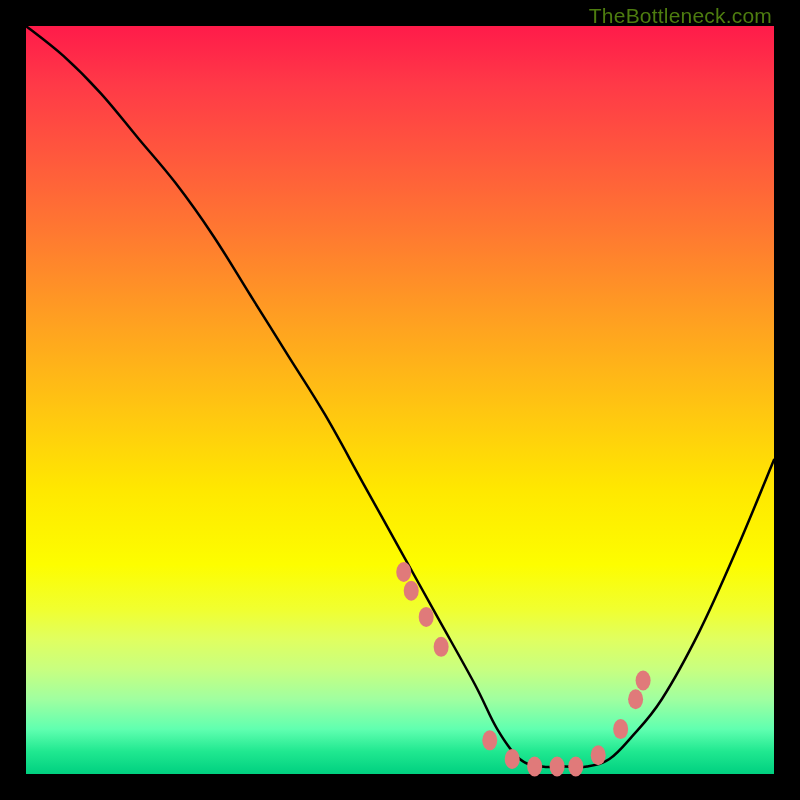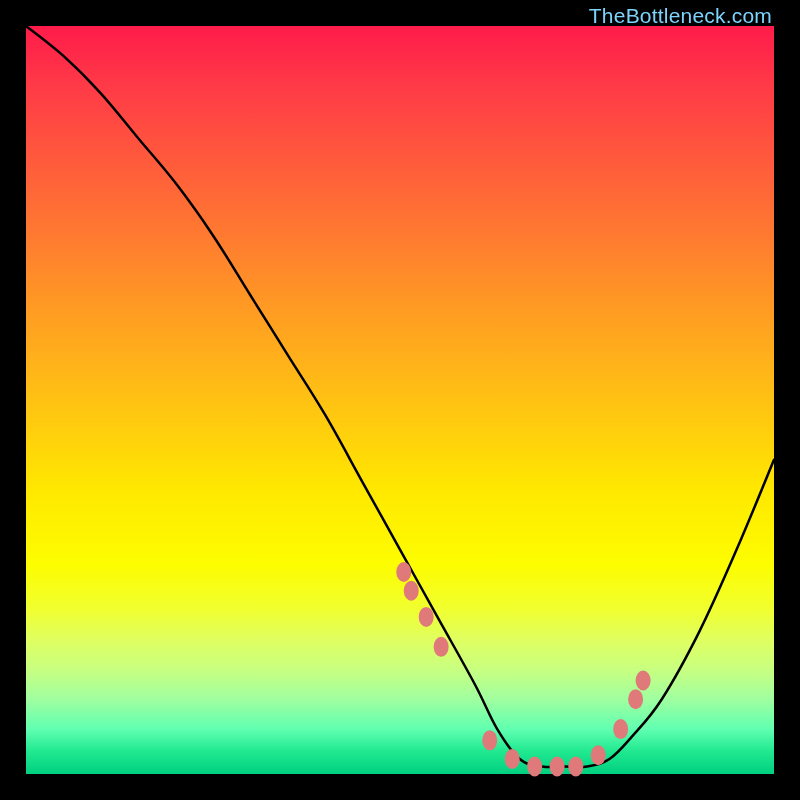--- a/index.html
+++ b/index.html
@@ -38,21 +38,21 @@
       #a0ffa0 90%,
       #60ffb0 94%,
       #20e890 97%,
       #00d080 100%
     );
   }
   .watermark {
     position: absolute;
     top: 4px;
     right: 28px;
-    color: #7dd3fc;
+    color: #4d7c0f;
     font-size: 21px;
     font-weight: 500;
     letter-spacing: 0.2px;
   }
   svg.curve {
     position: absolute;
     top: 0;
     left: 0;
     width: 748px;
     height: 748px;

